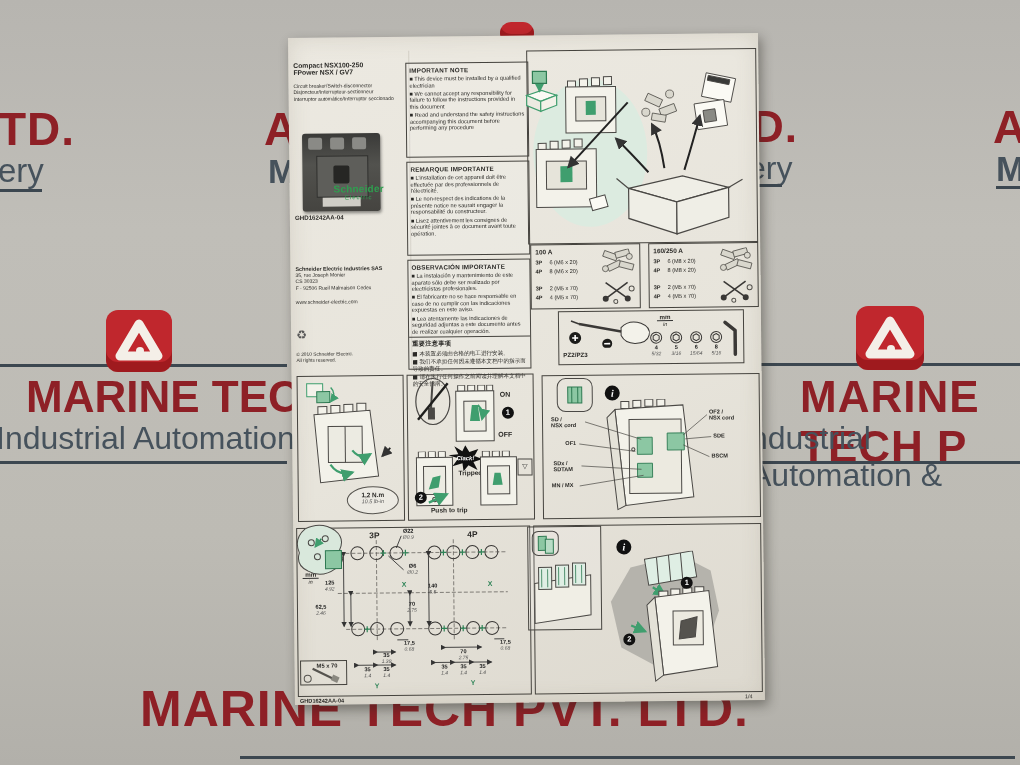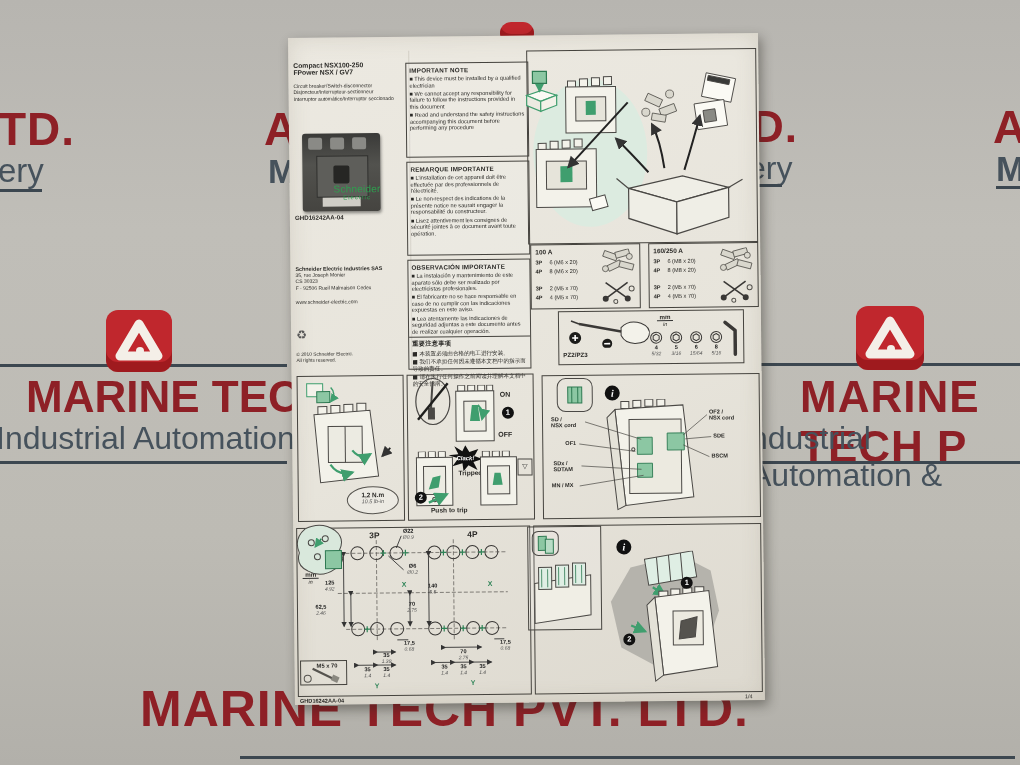--- a/index.html
+++ b/index.html
@@ -108,21 +108,21 @@
       <div style="width:14px;height:12px;background:#8a8a86;border-radius:2px;"></div>
       <div style="width:14px;height:12px;background:#8a8a86;border-radius:2px;"></div>
       <div style="width:14px;height:12px;background:#8a8a86;border-radius:2px;"></div>
     </div>
     <div class="abs" style="left:14px;top:22px;width:50px;height:40px;background:#5e5e5a;border:1px solid #2c2c2a;"></div>
     <div class="abs" style="left:31px;top:32px;width:16px;height:18px;background:#26262４;background:#262624;border-radius:2px;"></div>
     <div class="abs" style="left:20px;top:64px;width:38px;height:9px;background:#cfcdc6;"></div>
   </div>
 
   <div class="abs" style="left:44px;top:146px;text-align:center;">
-    <div style="color:#2f9e4f;font-weight:normal;font-size:10px;letter-spacing:.2px;">Schneider</div>
+    <div style="color:#2f9e4f;font-weight:bold;font-size:10px;letter-spacing:.2px;">Schneider</div>
     <div style="color:#2f9e4f;font-size:6px;letter-spacing:1px;">Electric</div>
   </div>
   <div class="abs t-bold" style="left:5px;top:176px;font-size:6.2px;">GHD16242AA-04</div>
   <div class="abs" style="left:5px;top:228px;width:110px;">
     <div class="t-bold" style="font-size:5.4px;">Schneider Electric Industries SAS</div>
     <div class="tiny">35, rue Joseph Monier</div>
     <div class="tiny">CS 30323</div>
     <div class="tiny">F - 92506 Rueil Malmaison Cedex</div>
     <div class="tiny" style="margin-top:8px;">www.schneider-electric.com</div>
   </div>

